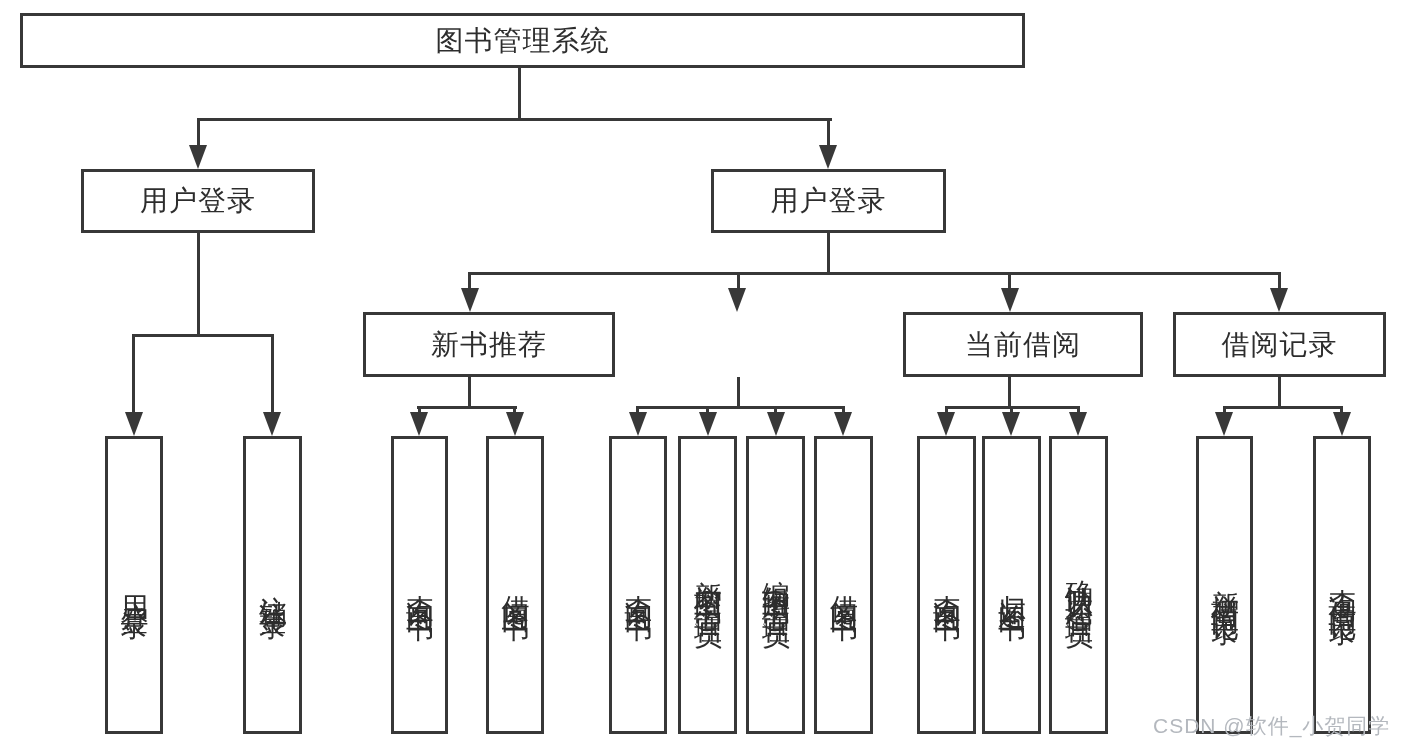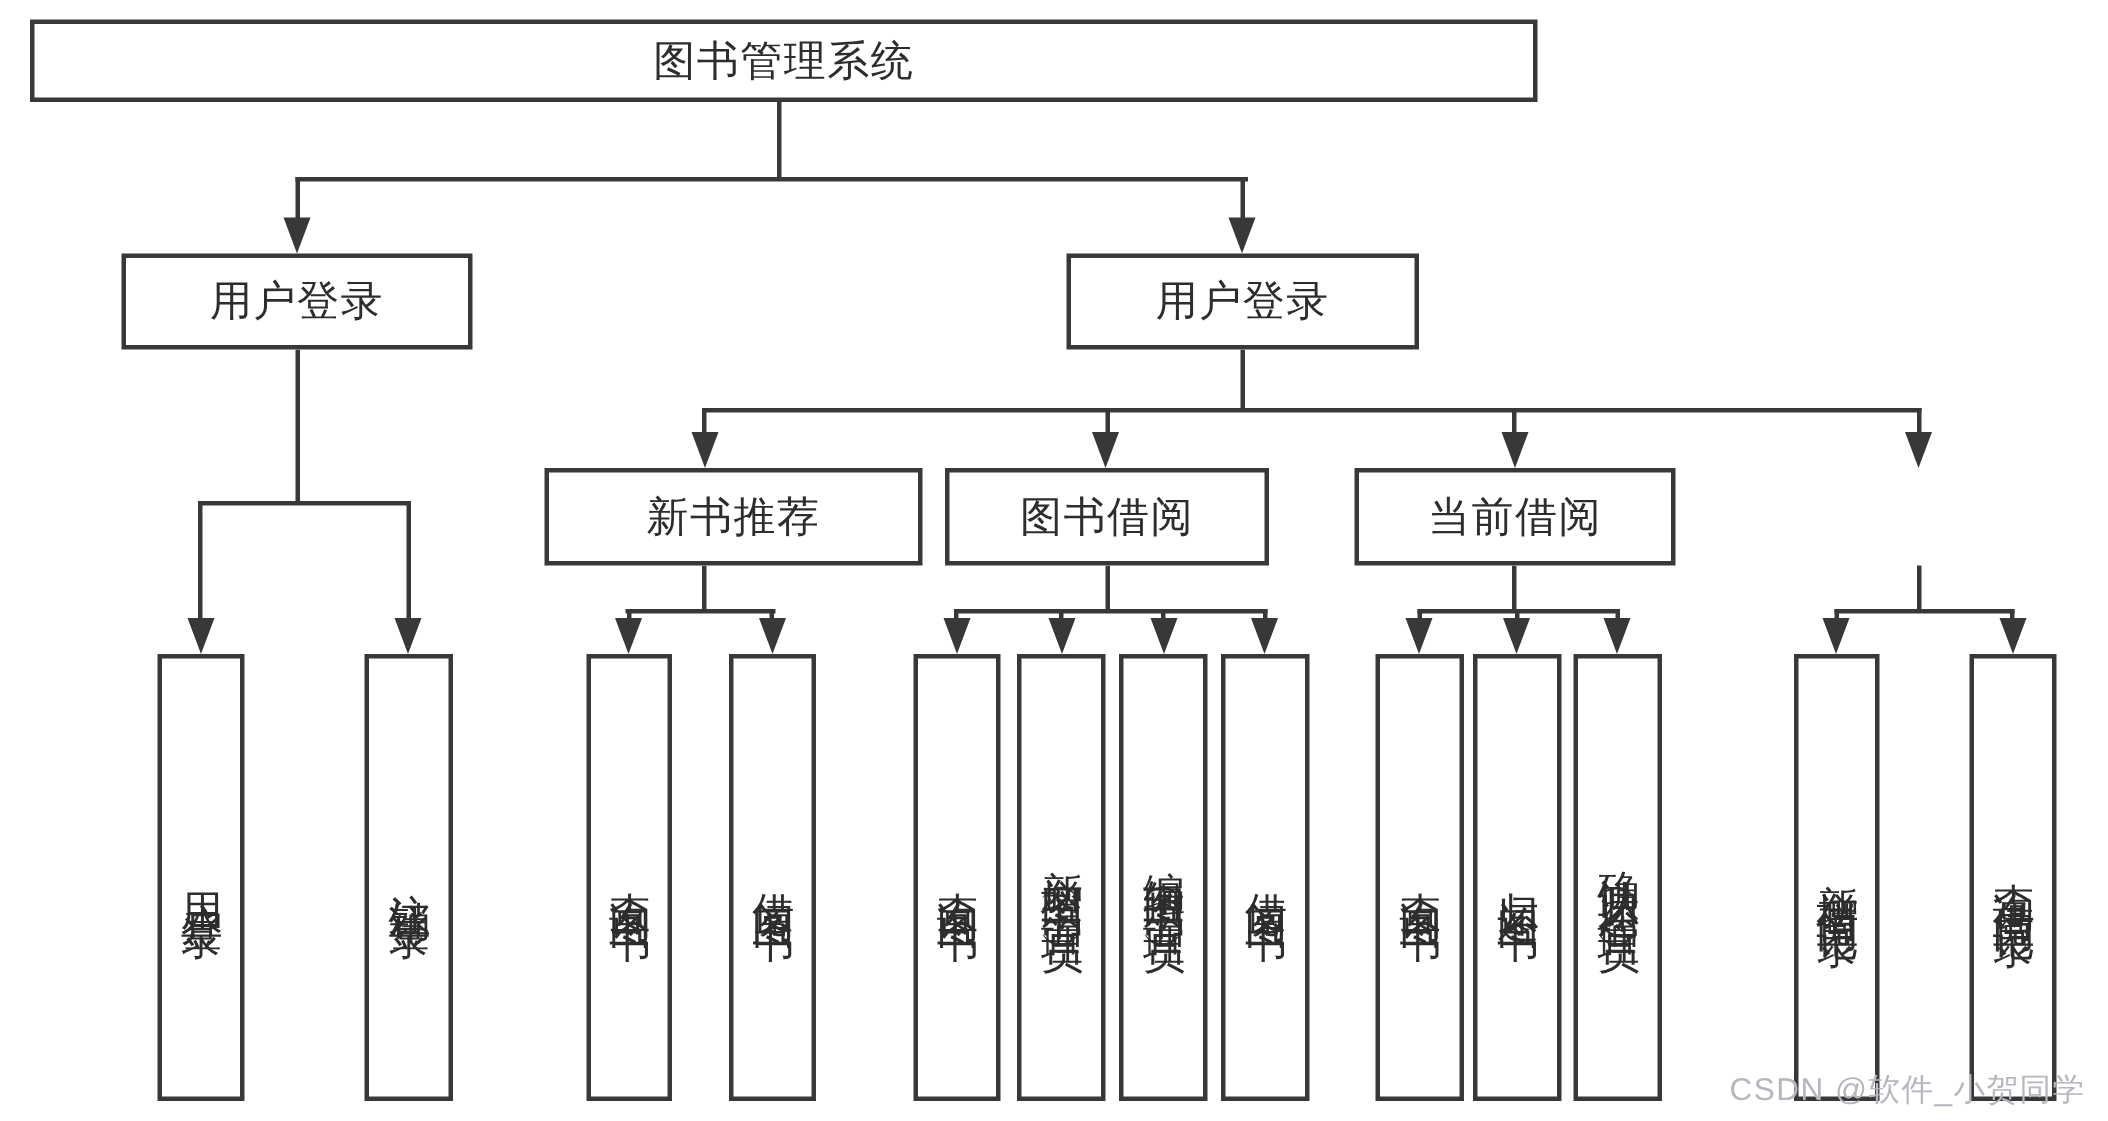--- a/index.html
+++ b/index.html
@@ -109,25 +109,25 @@
   <div class="box" style="left:81px;top:169px;width:234px;height:64px">
     <span class="lbl">用户登录</span>
   </div>
   <div class="box" style="left:711px;top:169px;width:235px;height:64px">
     <span class="lbl">用户登录</span>
   </div>
 
   <div class="box" style="left:363px;top:312px;width:252px;height:65px">
     <span class="lbl">新书推荐</span>
   </div>
-  <div class="box" style="left:630px;top:312px;width:216px;height:65px">
-    <span class="lbl">图书借阅</span>
+  <div class="box" style="left:903px;top:312px;width:240px;height:65px">
+    <span class="lbl">当前借阅</span>
   </div>
-  <div class="box" style="left:903px;top:312px;width:214px;height:65px">
-    <span class="lbl">当前借阅</span>
+  <div class="box" style="left:1173px;top:312px;width:213px;height:65px">
+    <span class="lbl">借阅记录</span>
   </div>
 
   <div class="box" style="left:105px;top:436px;width:58px;height:298px">
     <span class="lbl vert">用户登录</span>
   </div>
   <div class="box" style="left:243px;top:436px;width:59px;height:298px">
     <span class="lbl vert">注销登录</span>
   </div>
 
   <div class="box" style="left:391px;top:436px;width:57px;height:298px">

